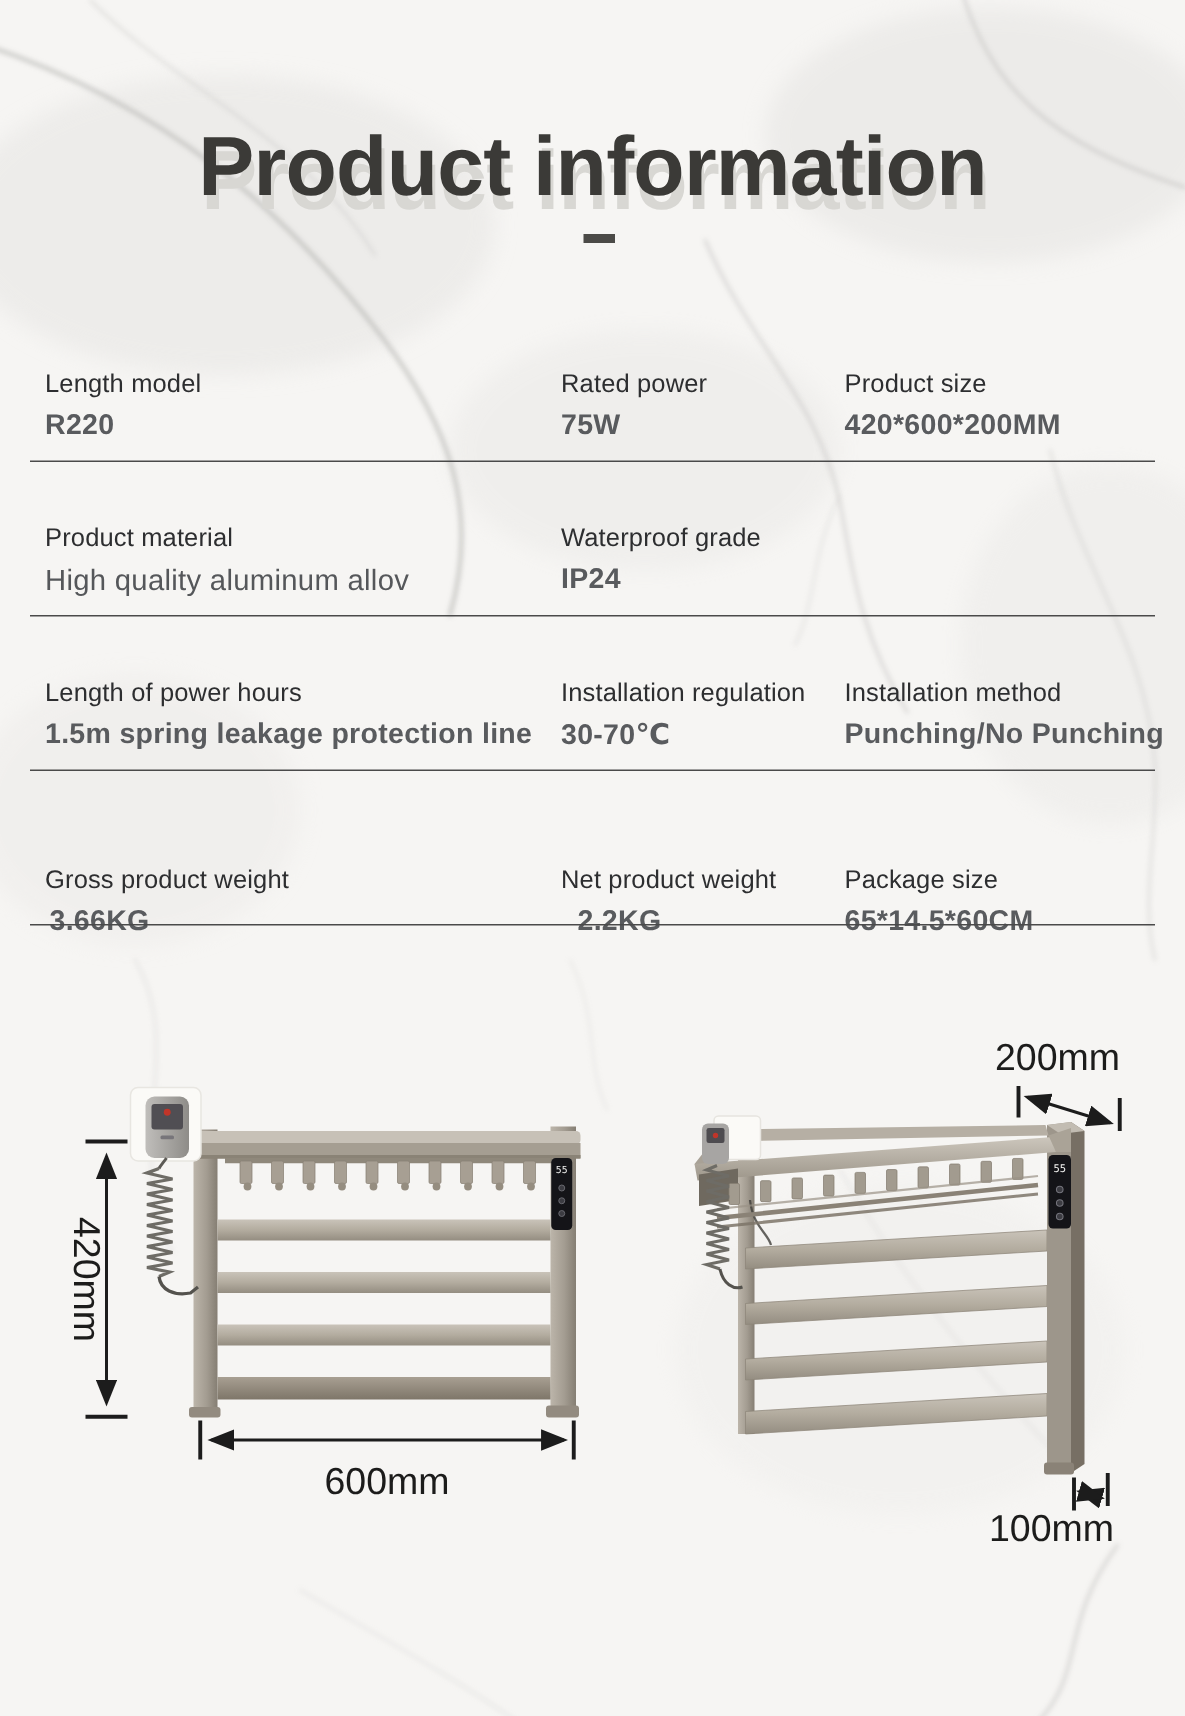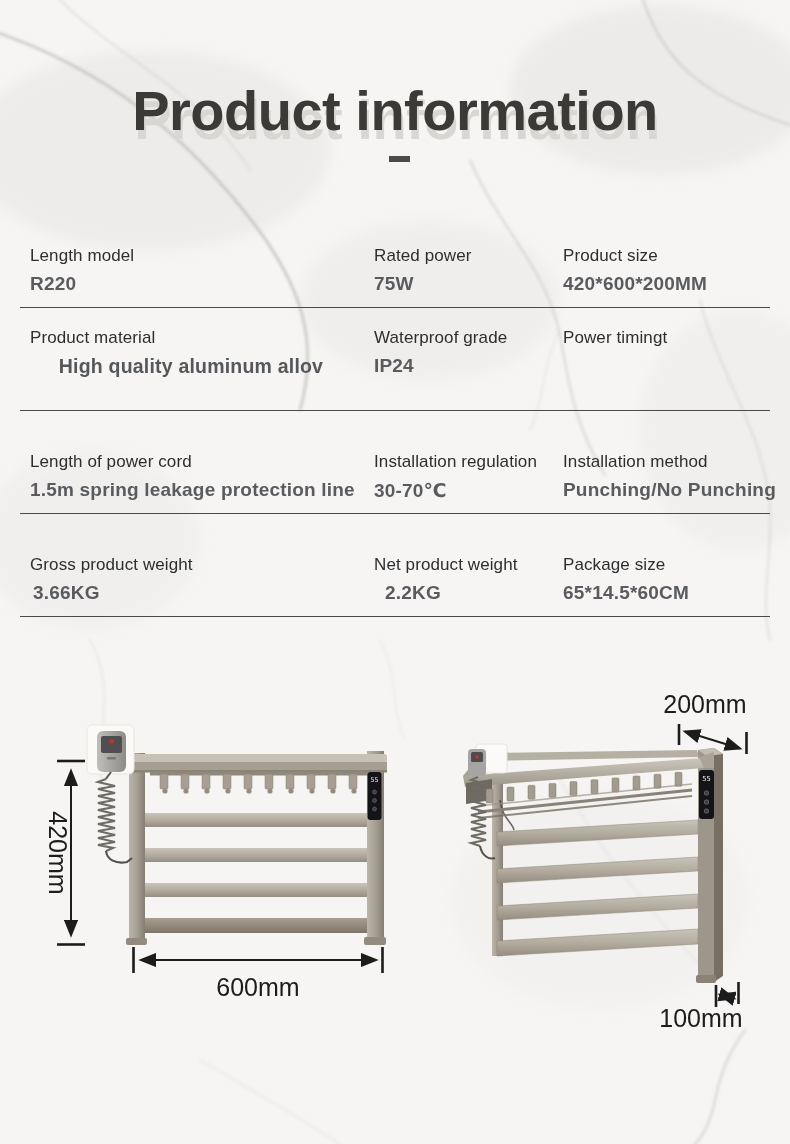--- a/index.html
+++ b/index.html
@@ -9,24 +9,24 @@
 
   .title{position:absolute;top:78px;left:0;width:100%;text-align:center;
          font-size:56px;font-weight:700;color:#3b3a37;letter-spacing:-.5px;
          text-shadow:2px 9px 0 #d8d7d3;}
   .dash{position:absolute;top:156px;left:389px;width:21px;height:6px;background:#4b4a47;}
 
   .cell{position:absolute;}
   .c1{left:30px;width:322px;}
   .c2{left:357px;width:200px;margin-left:17px;}
   .c3{left:563px;width:222px;}
-  .r1{top:246px;} .r2{top:328px;} .r3{top:452px;} .r4{top:555px;}
+  .r1{top:246px;} .r2{top:349px;} .r3{top:452px;} .r4{top:577px;}
   .lbl{font-size:17px;color:#2d2e30;letter-spacing:.1px;}
   .val{margin-top:7px;font-size:19px;font-weight:700;color:#595b5e;letter-spacing:.2px;white-space:nowrap;}
-  .val.plain{font-weight:700;font-size:19.5px;color:#55575a;text-align:center;}
+  .val.plain{font-weight:400;font-size:19.5px;color:#55575a;}
   .r4.c1 .val{padding-left:3px;}
   .r4.c2 .val{padding-left:11px;}
   .sep{position:absolute;left:20px;width:750px;height:1px;background:#4a4a4a;}
 
   .dimtext{font-size:25px;fill:#1c1c1b;font-family:"Liberation Sans","DejaVu Sans",sans-serif;}
   .dimline{stroke:#1c1c1c;stroke-width:2;fill:none;}
   .tick{stroke:#1c1c1c;stroke-width:2.6;}
   .paneltxt{font-family:"DejaVu Sans Mono","Liberation Mono",monospace;fill:#f0f0ee;}
 </style>
 </head>
@@ -85,26 +85,25 @@
 
     <div class="cell r2 c1">
       <div class="lbl">Product material</div>
       <div class="val plain">High quality aluminum allov</div>
     </div>
     <div class="cell r2 c2">
       <div class="lbl">Waterproof grade</div>
       <div class="val">IP24</div>
     </div>
     <div class="cell r2 c3">
-      <div class="lbl">Power timingt</div>
     </div>
     <div class="sep" style="top:410px"></div>
 
     <div class="cell r3 c1">
-      <div class="lbl">Length of power cord</div>
+      <div class="lbl">Length of power hours</div>
       <div class="val">1.5m spring leakage protection line</div>
     </div>
     <div class="cell r3 c2">
       <div class="lbl">Installation regulation</div>
       <div class="val">30-70℃</div>
     </div>
     <div class="cell r3 c3">
       <div class="lbl">Installation method</div>
       <div class="val">Punching/No Punching</div>
     </div>

